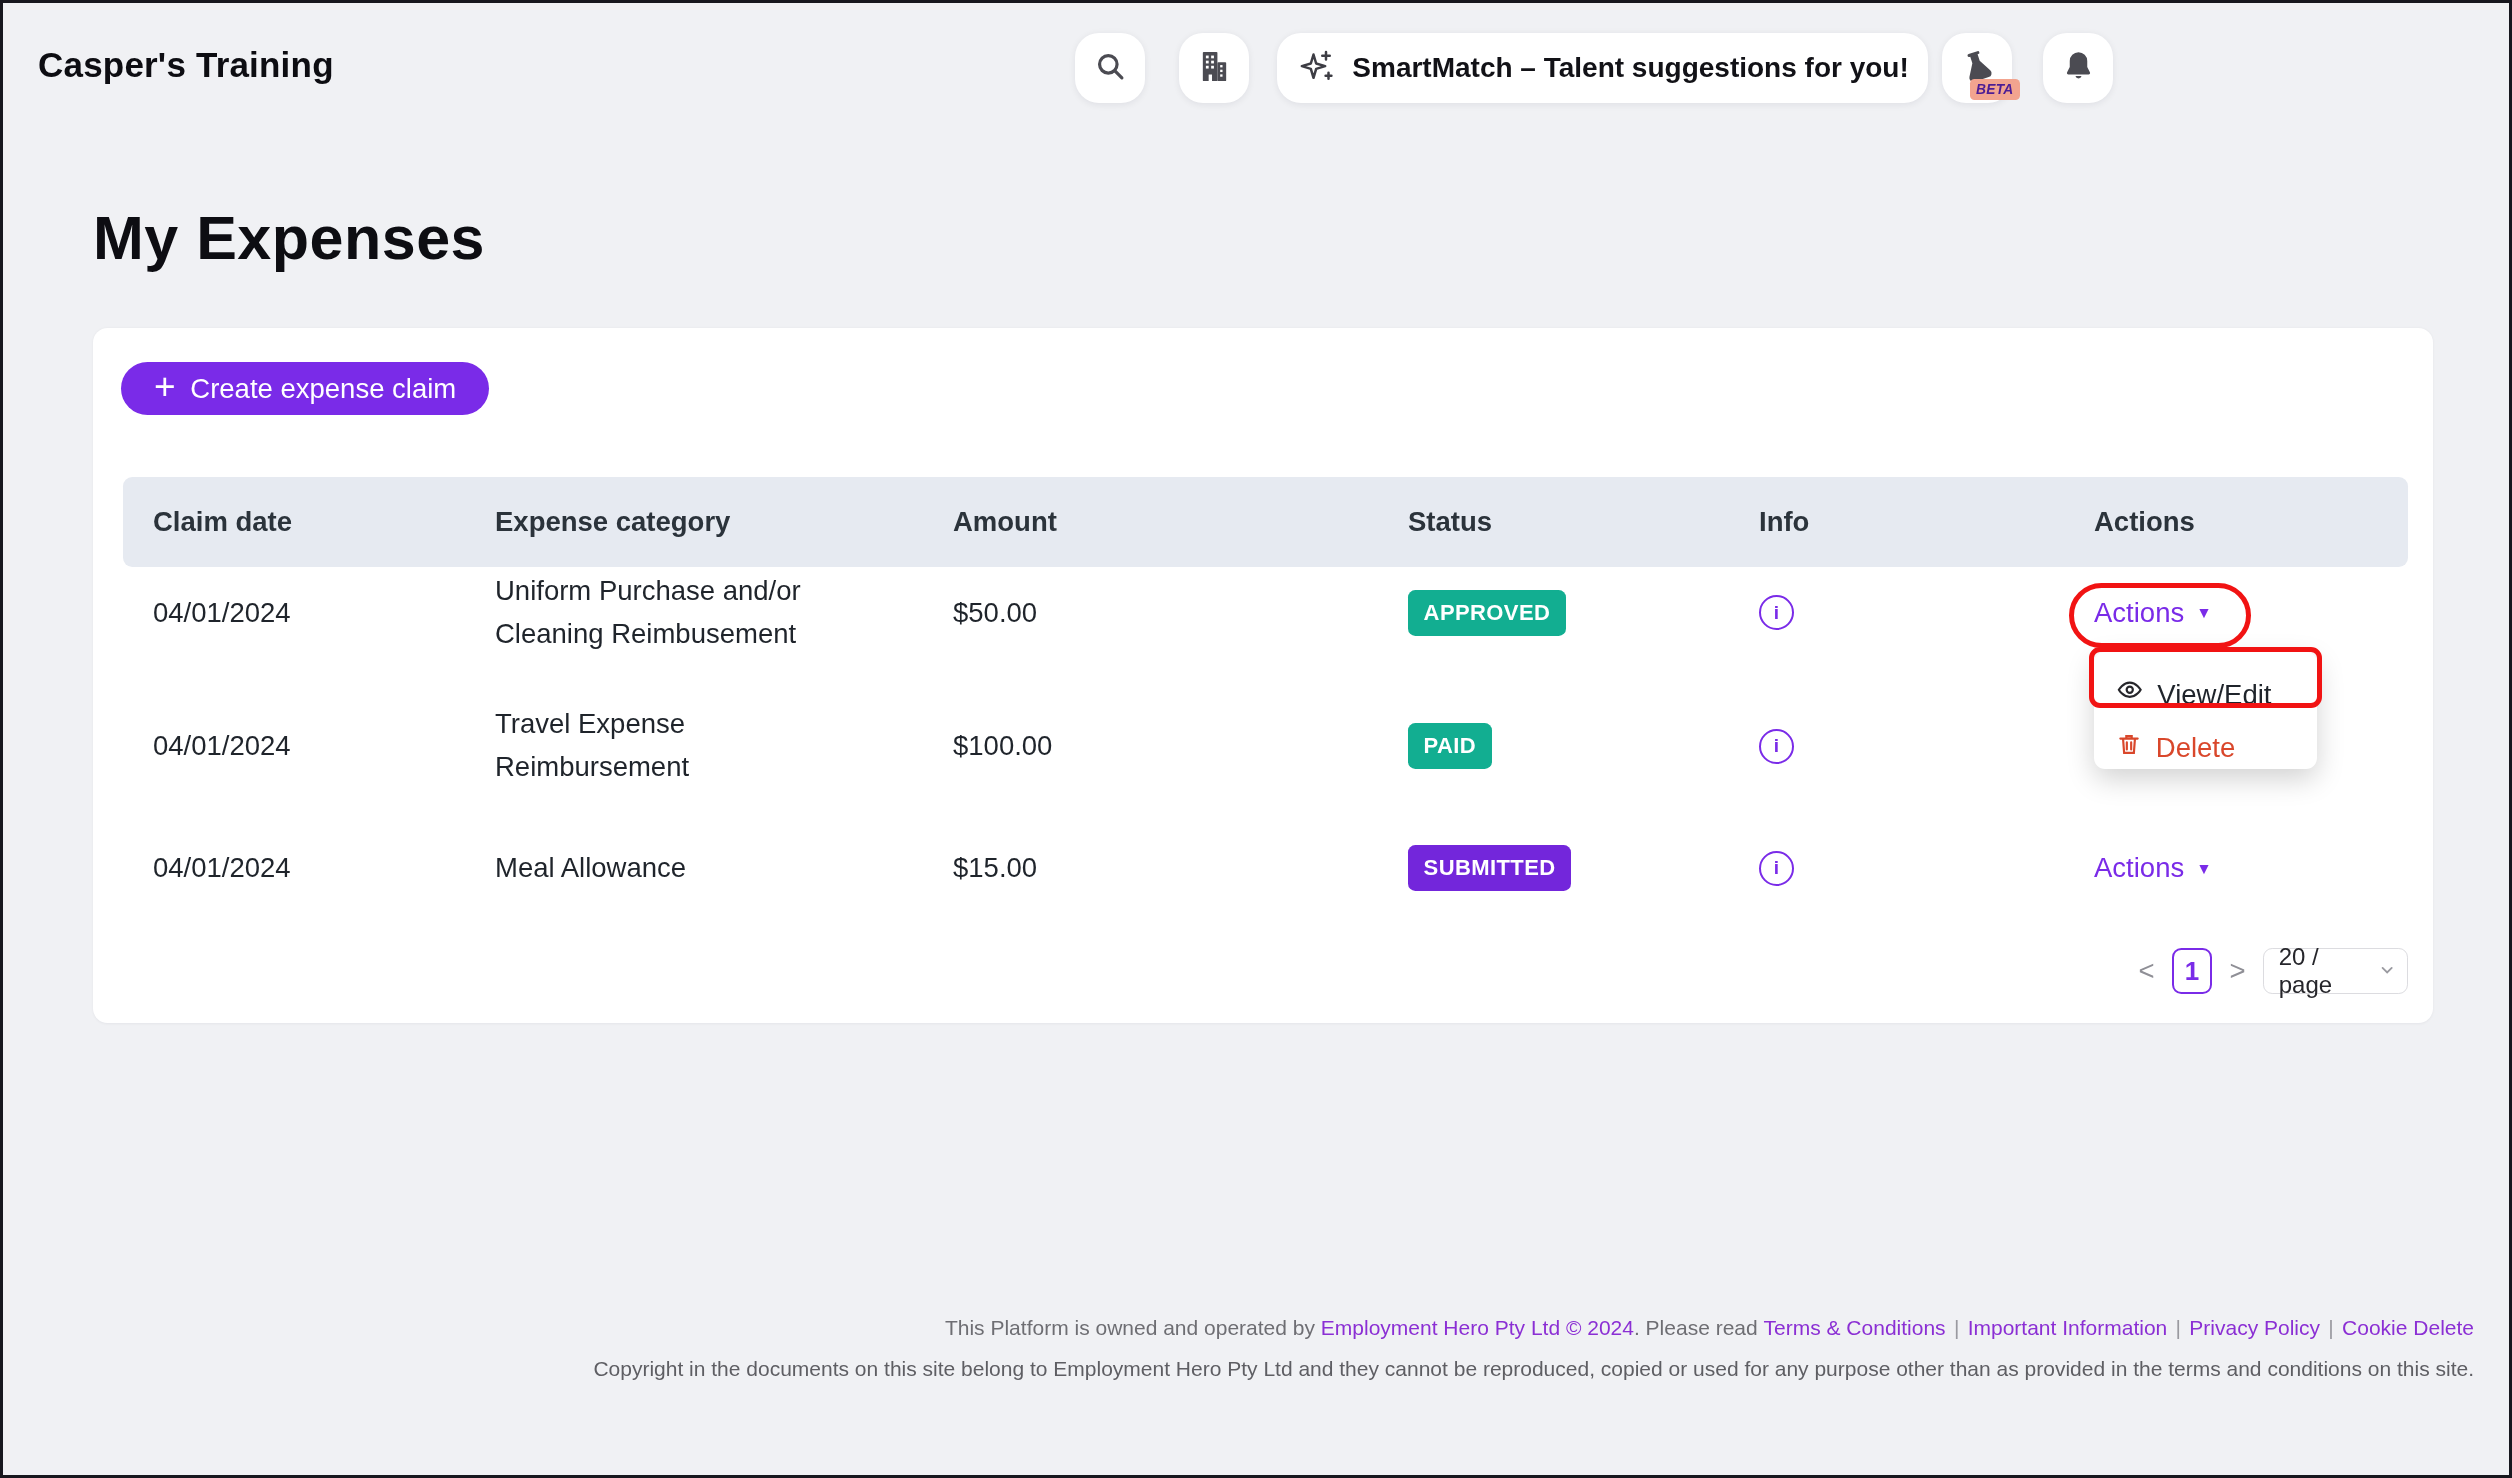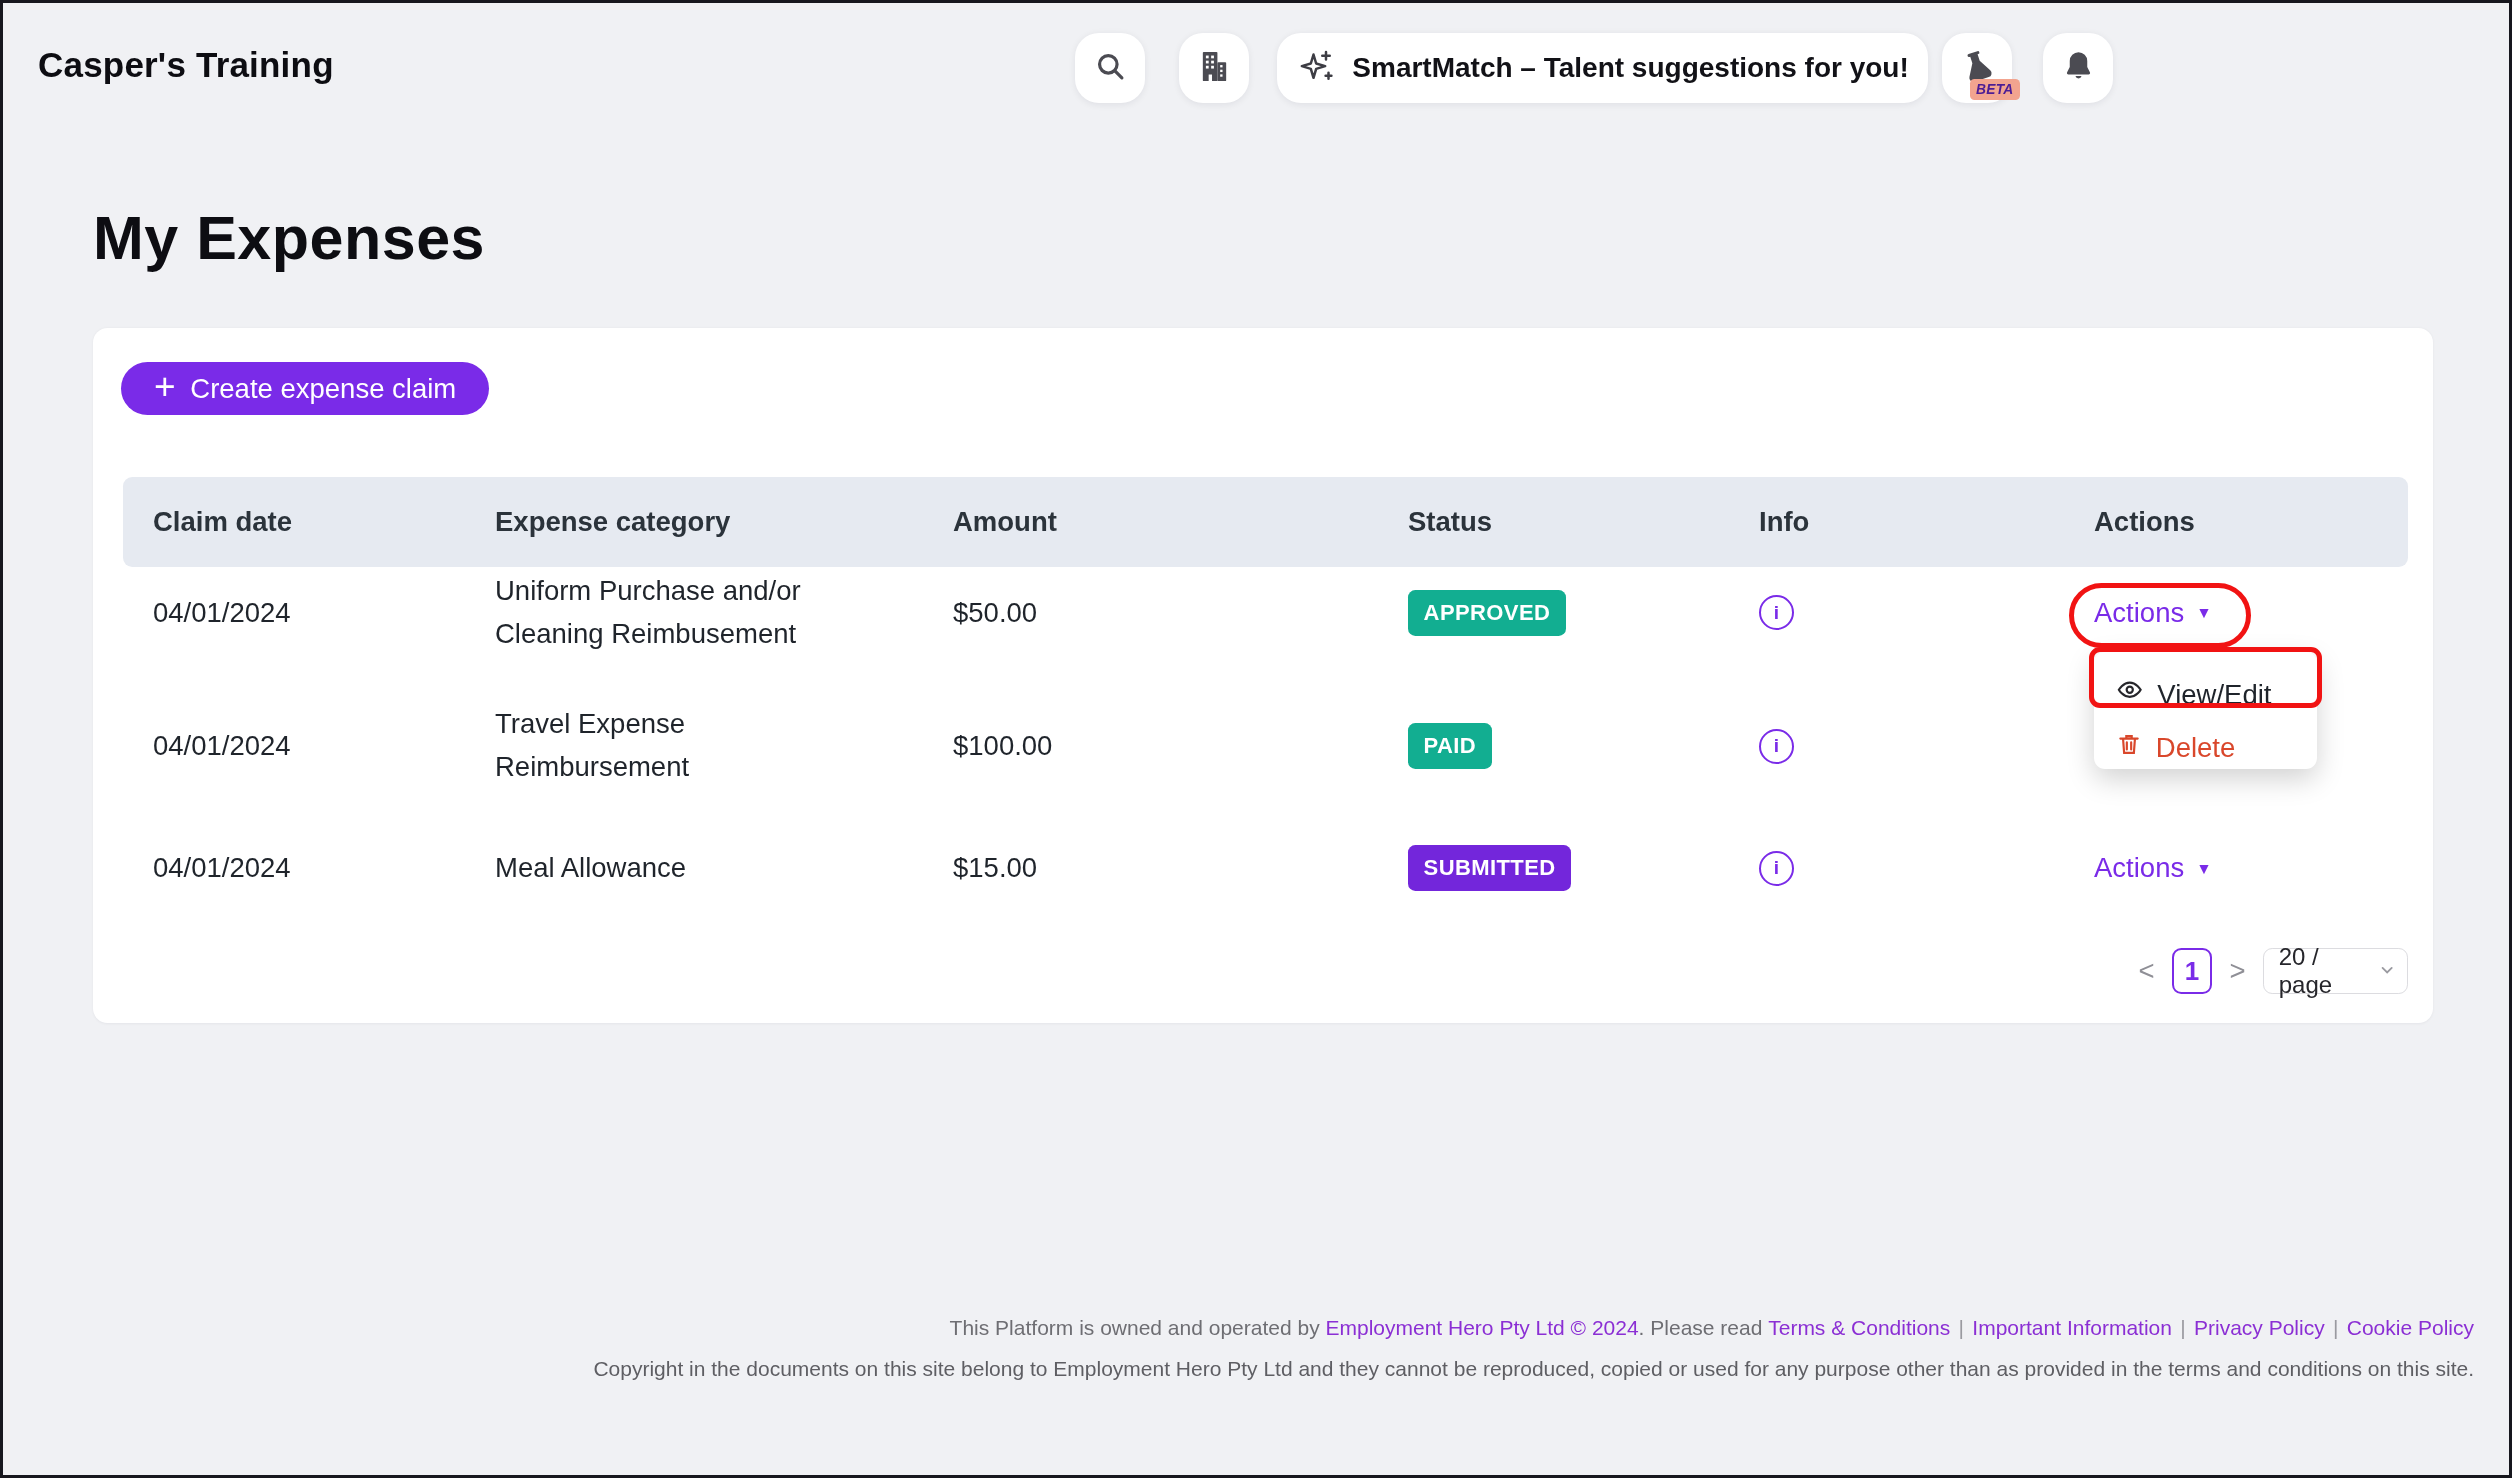--- a/index.html
+++ b/index.html
@@ -241,18 +241,18 @@
           </svg>
       </span>
       <span style="color: rgb(217, 71, 43);">Delete</span>
     </div>
   </div>
 
   <div class="ann-ellipse"></div>
   <div class="ann-rect"></div>
 
   <div class="footer">
-    <div class="f1"><span>This Platform is owned and operated by </span><a>Employment Hero Pty Ltd © 2024</a><span>. Please read </span><a>Terms &amp; Conditions</a><span class="sep">|</span><a>Important Information</a><span class="sep">|</span><a>Privacy Policy</a><span class="sep">|</span><a>Cookie Policy</a></div>
+    <div class="f1"><span>This Platform is owned and operated by </span><a>Employment Hero Pty Ltd © 2024</a><span>. Please read </span><a>Terms &amp; Conditions</a><span class="sep">|</span><a>Important Information</a><span class="sep">|</span><a>Privacy Policy</a><span class="sep">|</span><a>Cookie Delete</a></div>
     <div class="f2">Copyright in the documents on this site belong to Employment Hero Pty Ltd and they cannot be reproduced, copied or used for any purpose other than as provided in the terms and conditions on this site.</div>
   </div>
 
 </div>
 
 
 </body></html>

